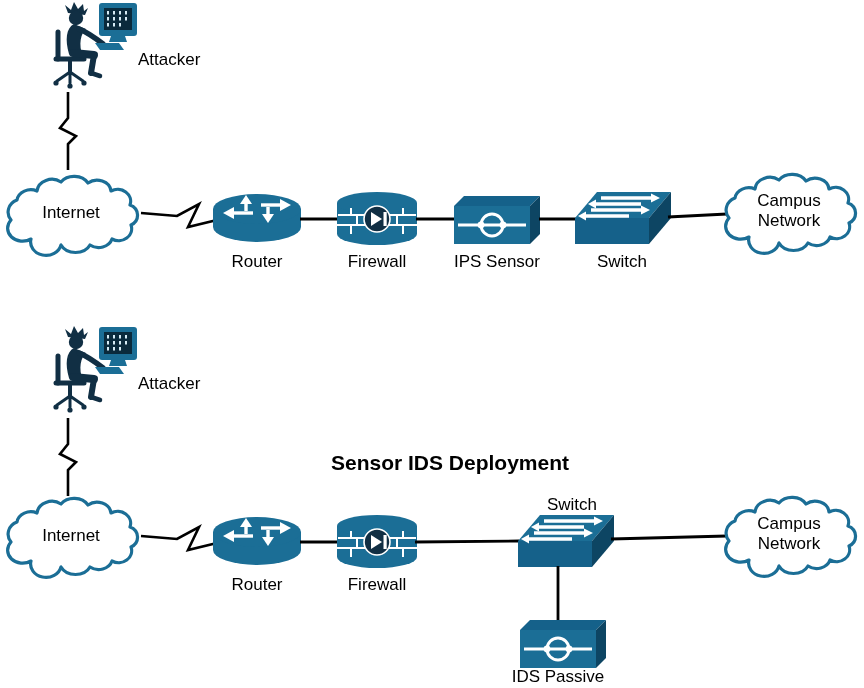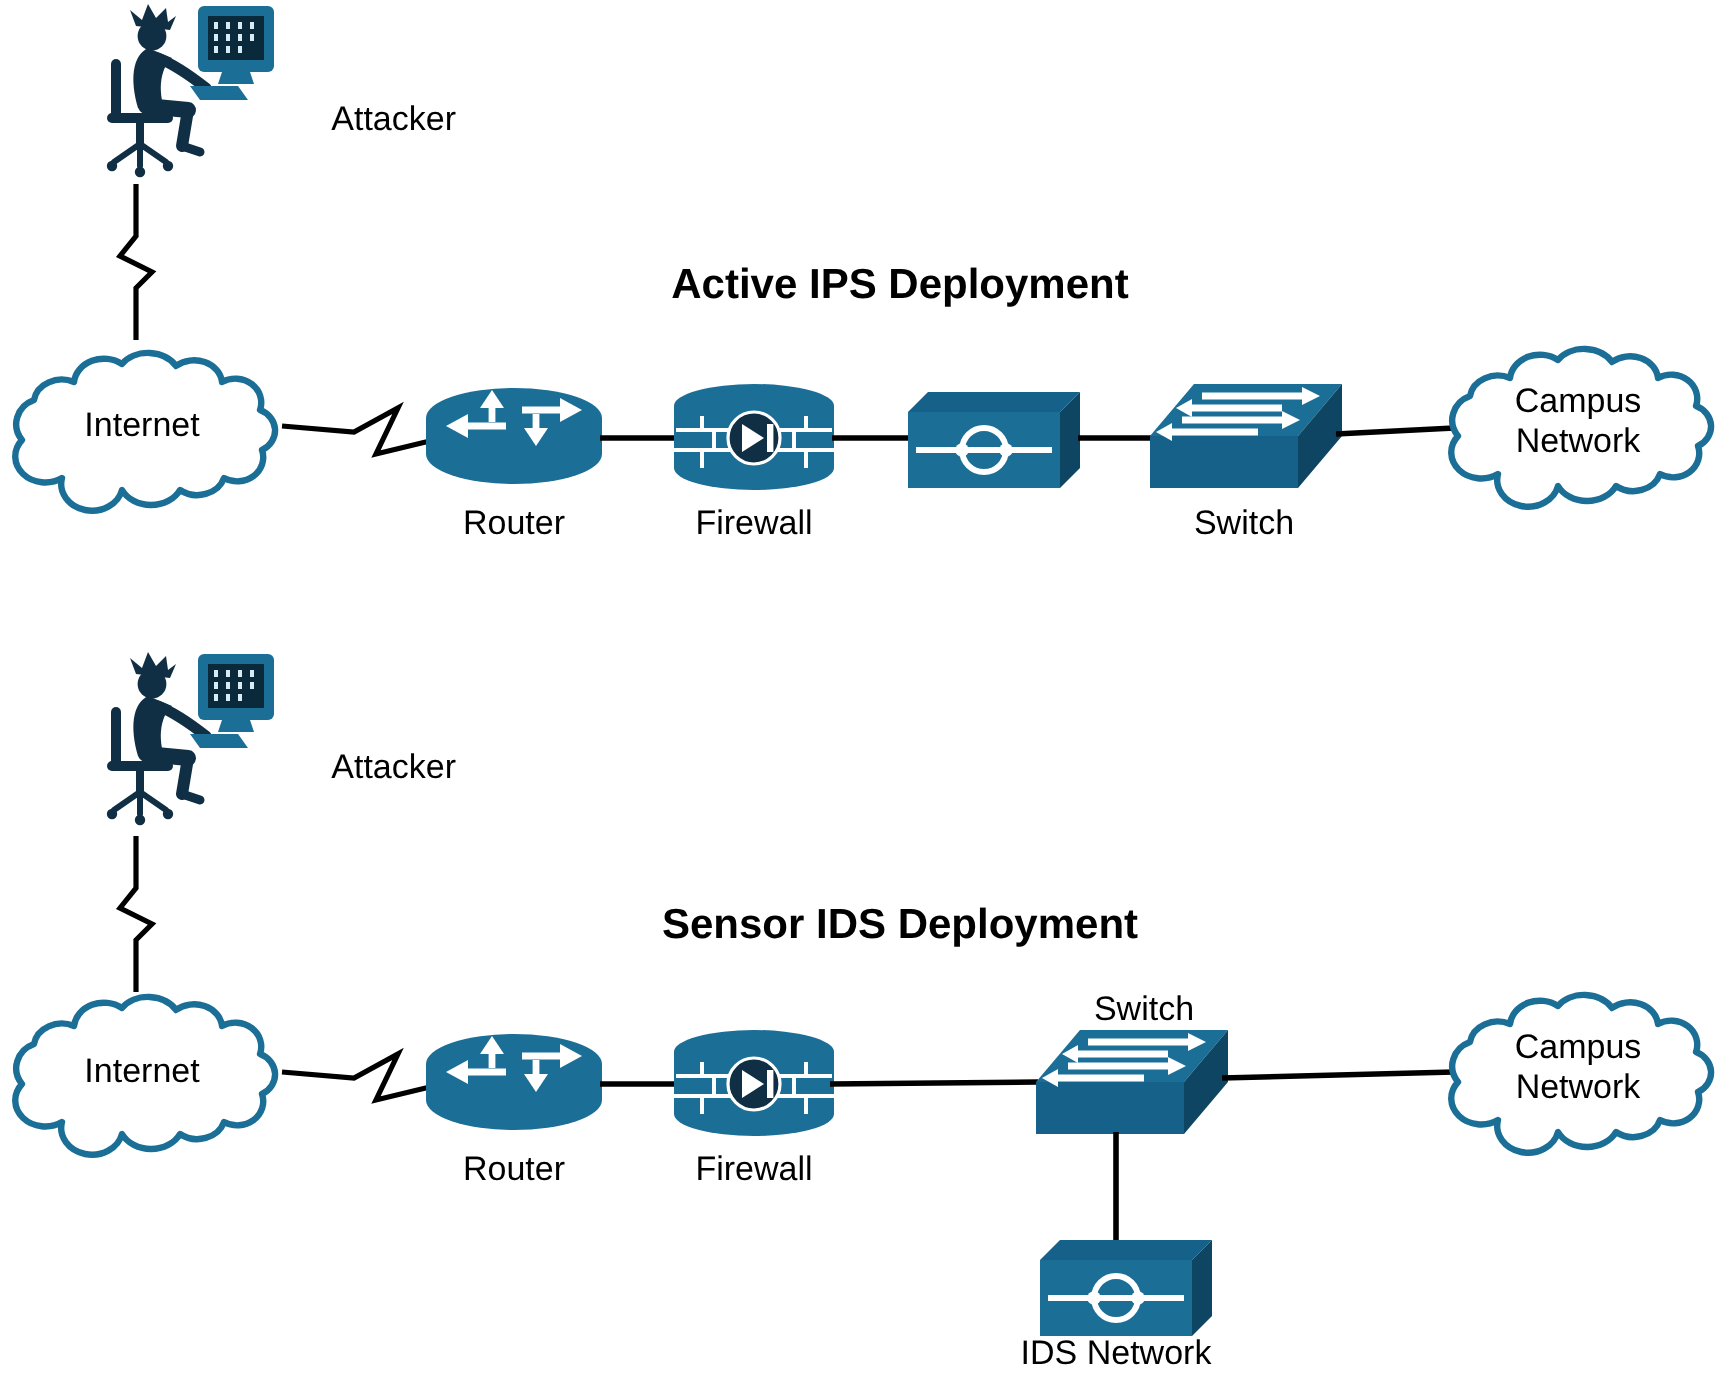--- a/index.html
+++ b/index.html
@@ -4,21 +4,21 @@
 <style>
   :root{
     --device:#1b6e96; --device-mid:#15618a; --device-side:#0d4563;
     --dark:#112f44; --screen:#0a2a3c; --line:#000000; --text:#000000; --bg:#ffffff;
   }
   html,body{margin:0;padding:0;background:var(--bg);}
   .canvas{position:relative;width:864px;height:688px;background:var(--bg);overflow:hidden;
           font-family:"Liberation Sans",sans-serif;}
   .layer{position:absolute;left:0;top:0;}
   .lbl{position:absolute;text-align:center;font:17px/20px "Liberation Sans",sans-serif;color:var(--text);}
-  .lbl.left{text-align:right;}
+  .lbl.left{text-align:left;}
   .title{position:absolute;text-align:center;font:bold 21px/24px "Liberation Sans",sans-serif;color:var(--text);}
   .pre{white-space:pre-line;}
   
   .f-dev{fill:var(--device);}
   .f-mid{fill:var(--device-mid);}
   .f-side{fill:var(--device-side);}
   .f-dark{fill:var(--dark);}
   .f-screen{fill:var(--screen);}
   .cloud-shape{fill:#fff;stroke:var(--device);stroke-width:3.2;stroke-linejoin:round;}
   .wire{stroke:var(--line);stroke-width:2.8;}
@@ -179,32 +179,32 @@
     <line class="wire" x1="300" y1="542" x2="338" y2="542"></line>
     <use href="#firewall" xlink:href="#firewall" transform="translate(337,515)"></use>
     <line class="wire" x1="415" y1="542" x2="519" y2="541"></line>
     <use href="#switch" xlink:href="#switch" transform="translate(518,515)"></use>
     <line class="wire" x1="611" y1="539" x2="727" y2="536"></line>
     <use href="#cloud" xlink:href="#cloud" transform="translate(722,493)"></use>
     <line class="wire" x1="558" y1="566" x2="558" y2="631"></line>
     <use href="#sensor" xlink:href="#sensor" transform="translate(520,620)"></use>
   </svg>
 
-  <div class="title" style="left:250px;top:131px;width:400px">Active IPS Deployment</div>
   <div class="lbl left" style="left:138px;top:50px;width:90px">Attacker</div>
   <div class="lbl" style="left:21px;top:203px;width:100px">Internet</div>
   <div class="lbl" style="left:197px;top:252px;width:120px">Router</div>
   <div class="lbl" style="left:317px;top:252px;width:120px">Firewall</div>
+  <div class="lbl" style="left:437px;top:252px;width:120px">IPS Sensor</div>
   <div class="lbl" style="left:562px;top:252px;width:120px">Switch</div>
   <div class="lbl pre" style="left:739px;top:191px;width:100px">Campus
 Network</div>
 
   <div class="title" style="left:250px;top:451px;width:400px">Sensor IDS Deployment</div>
   <div class="lbl left" style="left:138px;top:374px;width:90px">Attacker</div>
   <div class="lbl" style="left:21px;top:526px;width:100px">Internet</div>
   <div class="lbl" style="left:197px;top:575px;width:120px">Router</div>
   <div class="lbl" style="left:317px;top:575px;width:120px">Firewall</div>
   <div class="lbl" style="left:512px;top:495px;width:120px">Switch</div>
   <div class="lbl pre" style="left:739px;top:514px;width:100px">Campus
 Network</div>
-  <div class="lbl" style="left:498px;top:668px;width:120px;line-height:18px">IDS Network</div>
+  <div class="lbl" style="left:498px;top:668px;width:120px;line-height:18px">IDS Passive</div>
 
 </div>
 
 </body></html>

